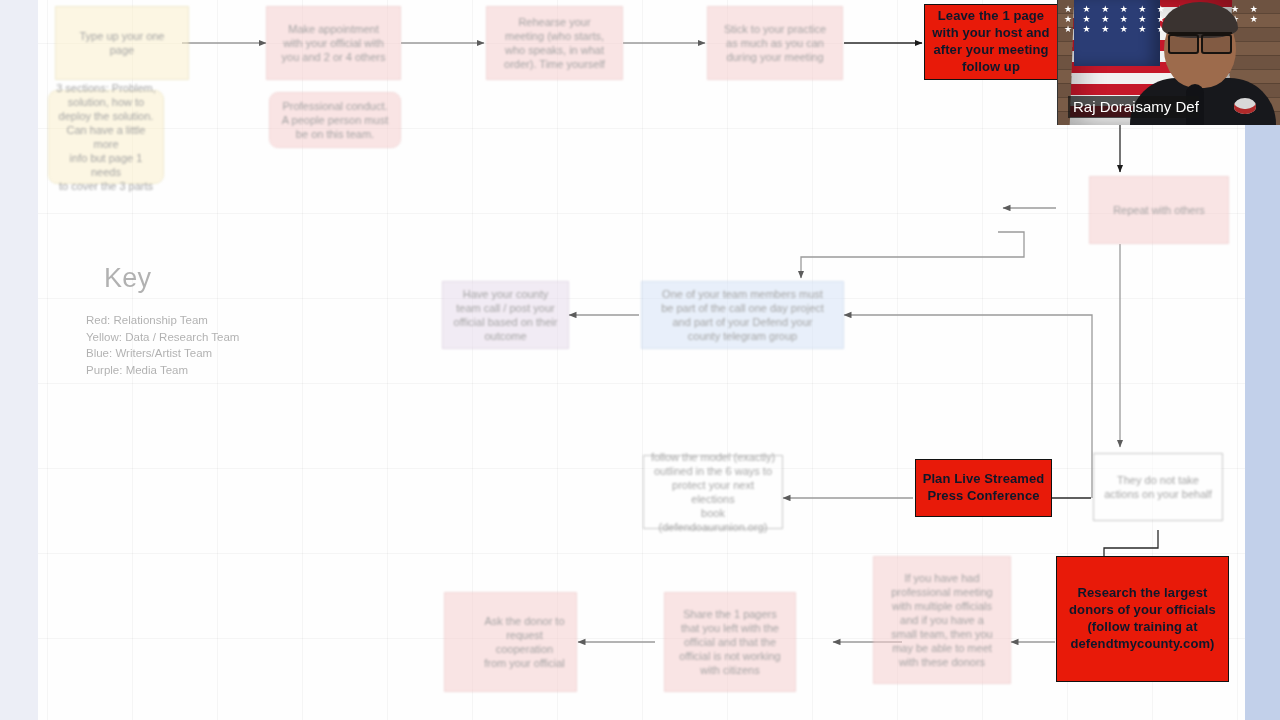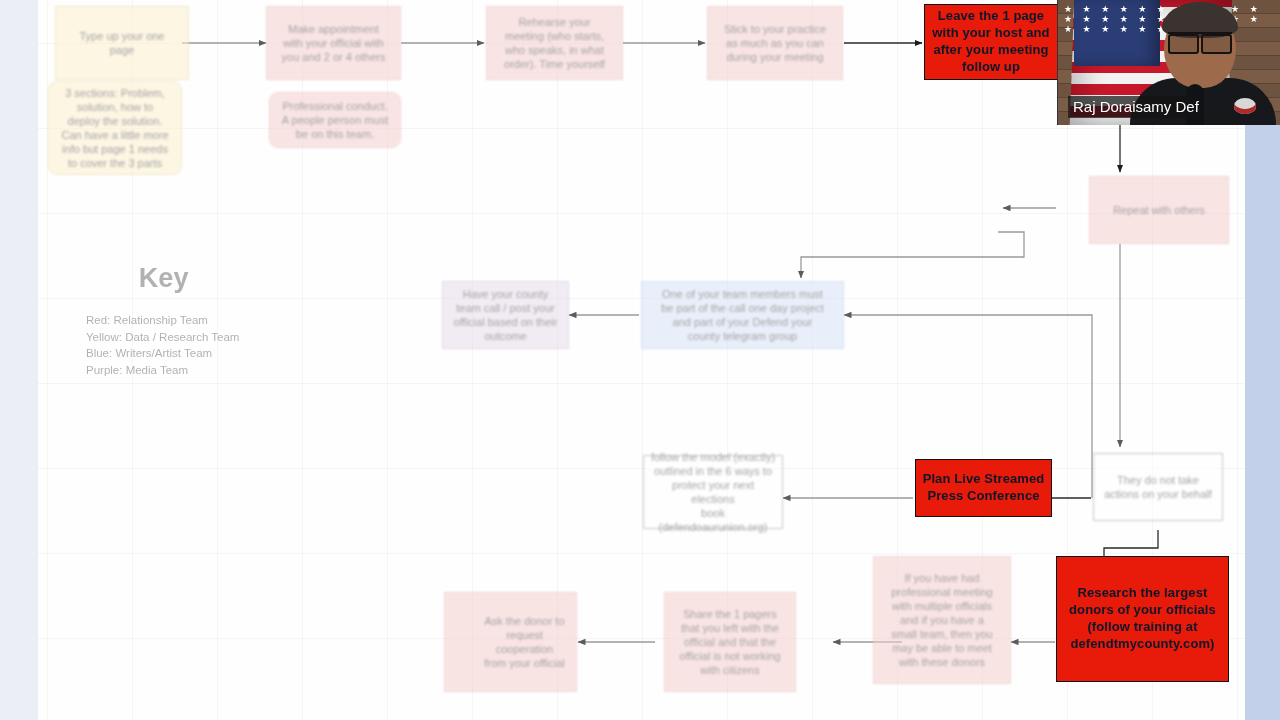--- a/index.html
+++ b/index.html
@@ -112,25 +112,24 @@
   
   #key-block {
     position: absolute;
     left: 48px; top: 263px;
     color: #4a4a4a;
     opacity: 0.45;
     filter: blur(0.7px);
   }
   #key-title {
     font-size: 27px;
-    font-weight: 700;
+    font-weight: 400;
     color: #555;
-    margin: 0 0 18px 2px;
+    margin: 0 0 18px 18px;
     letter-spacing: .2px;
-    text-align: center;
   }
   .key-line {
     font-size: 11.5px;
     line-height: 1.45;
     color: #555;
   }
 
   
   #pip {
     position: absolute;
@@ -285,21 +284,21 @@
 
         <path d="M864,642 L795,642" marker-end="url(#ah)"></path>
 
         <path d="M617,642 L540,642" marker-end="url(#ah)"></path>
       </g>
     </svg>
 
     <div class="node n-yellow faded" style="left:10px;  top:6px;   width:134px; height:74px;margin-left:7px;">Type up your one
 page</div>
 
-    <div class="node n-yellow rounded faded" style="left:10px;  top:81px;  width:134px; height:94px;">3 sections:  Problem,
+    <div class="node n-yellow rounded faded" style="left:10px;  top:90px;  width:116px; height:94px;">3 sections:  Problem,
 solution, how to
 deploy the solution.
 Can have a little more
 info but page 1 needs
 to cover the 3 parts</div>
 
     <div class="node n-pink faded" style="left:228px; top:6px;   width:135px; height:74px;">Make appointment
 with your official with
 you and 2 or 4 others</div>
 

